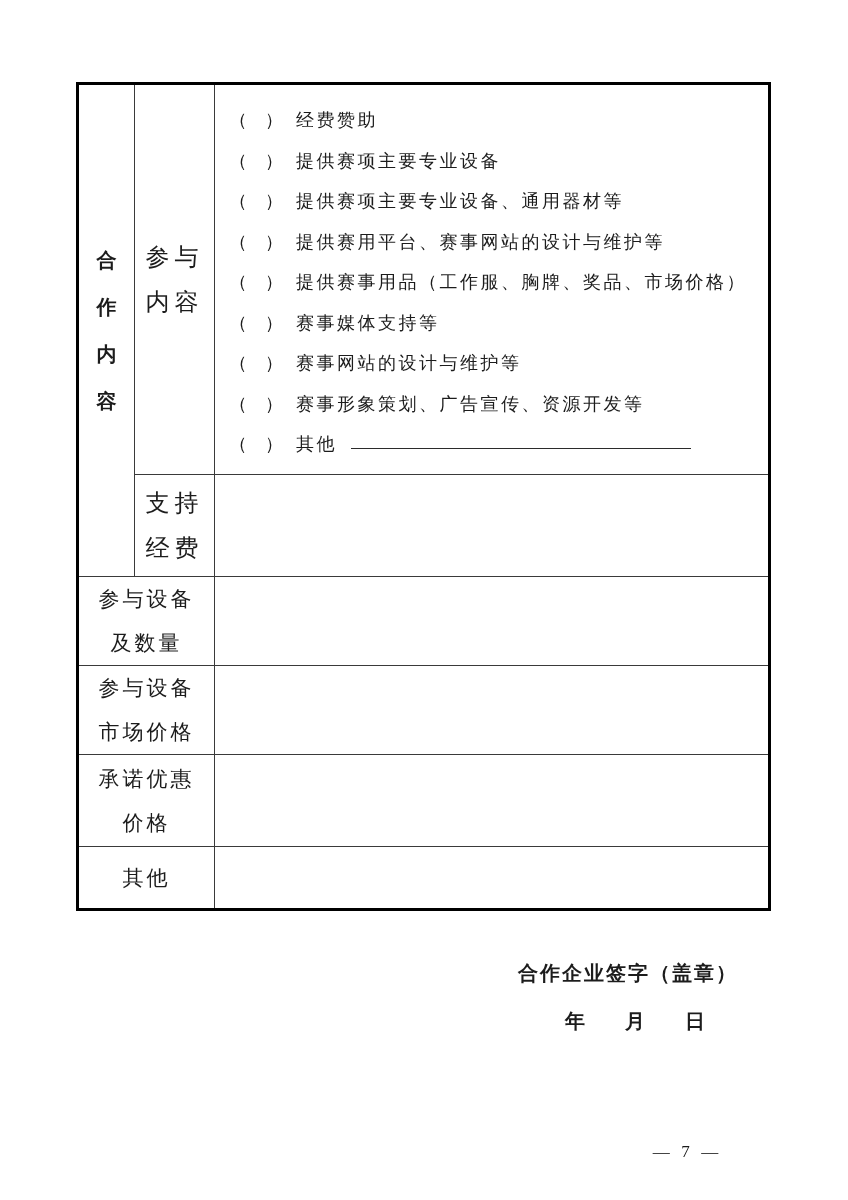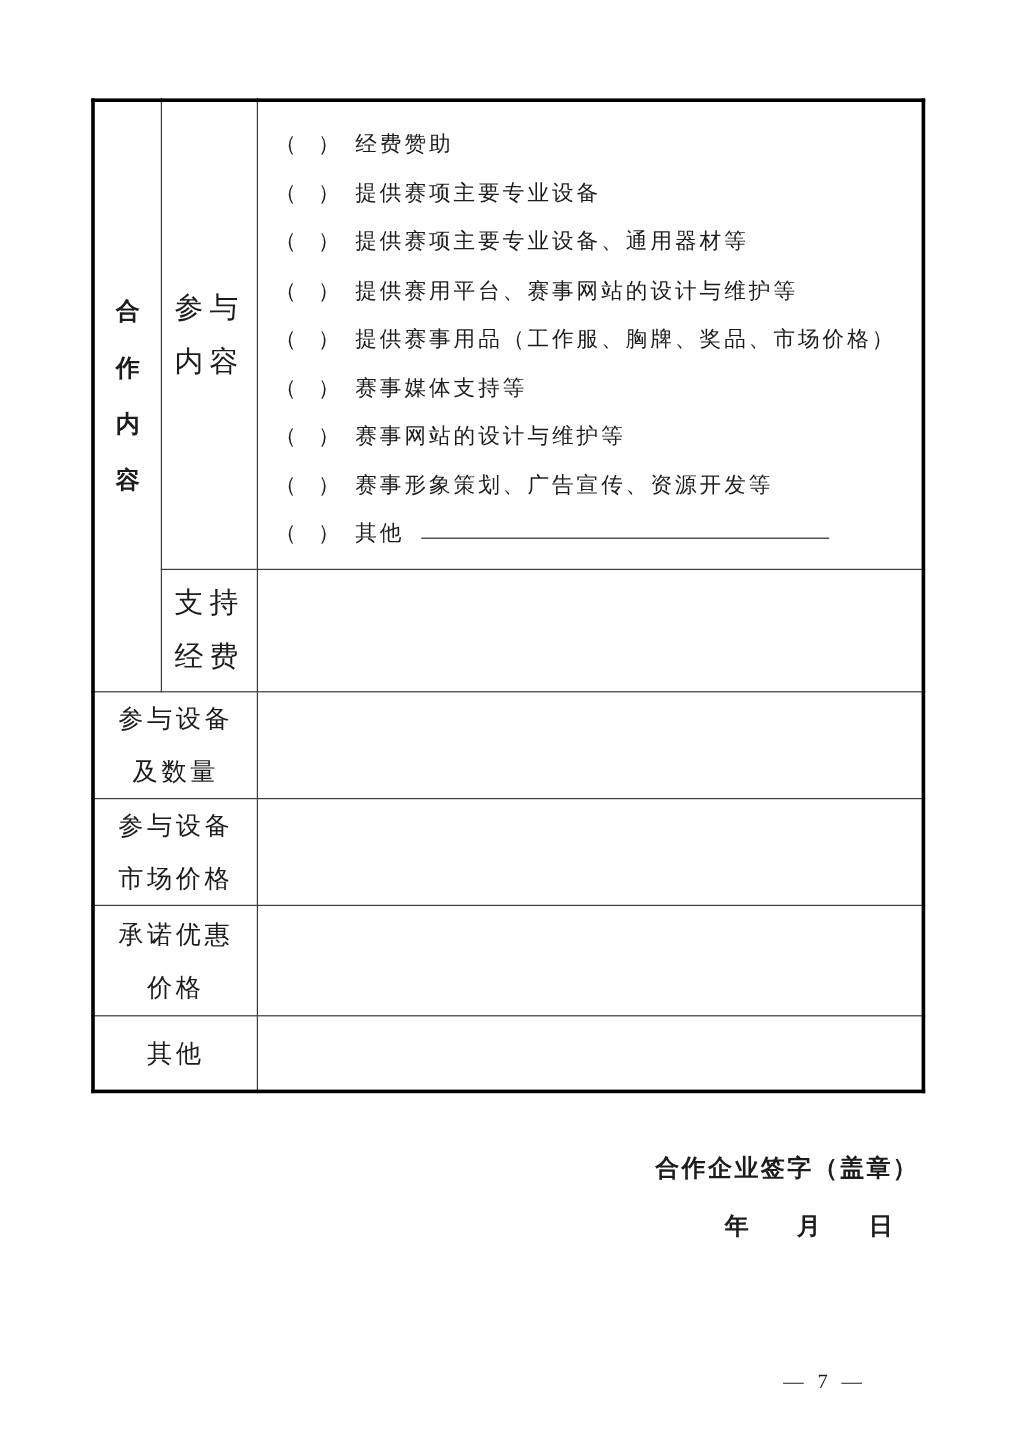--- a/index.html
+++ b/index.html
@@ -89,25 +89,24 @@
   tr.r6 { height: 63px; }
 
   .sig-line1 {
     position: absolute;
     left: 518px;
     top: 960px;
     font-size: 20px;
     font-weight: bold;
     letter-spacing: 2px;
     white-space: nowrap;
-    margin-left: 28px;
   }
   .sig-line2 {
     position: absolute;
-    left: 604px;
+    left: 565px;
     top: 1008px;
     font-size: 20px;
     font-weight: bold;
     white-space: pre;
     font-family: Liberation Serif, serif;
   }
   .page-number {
     position: absolute;
     left: 636px;
     top: 1142px;

